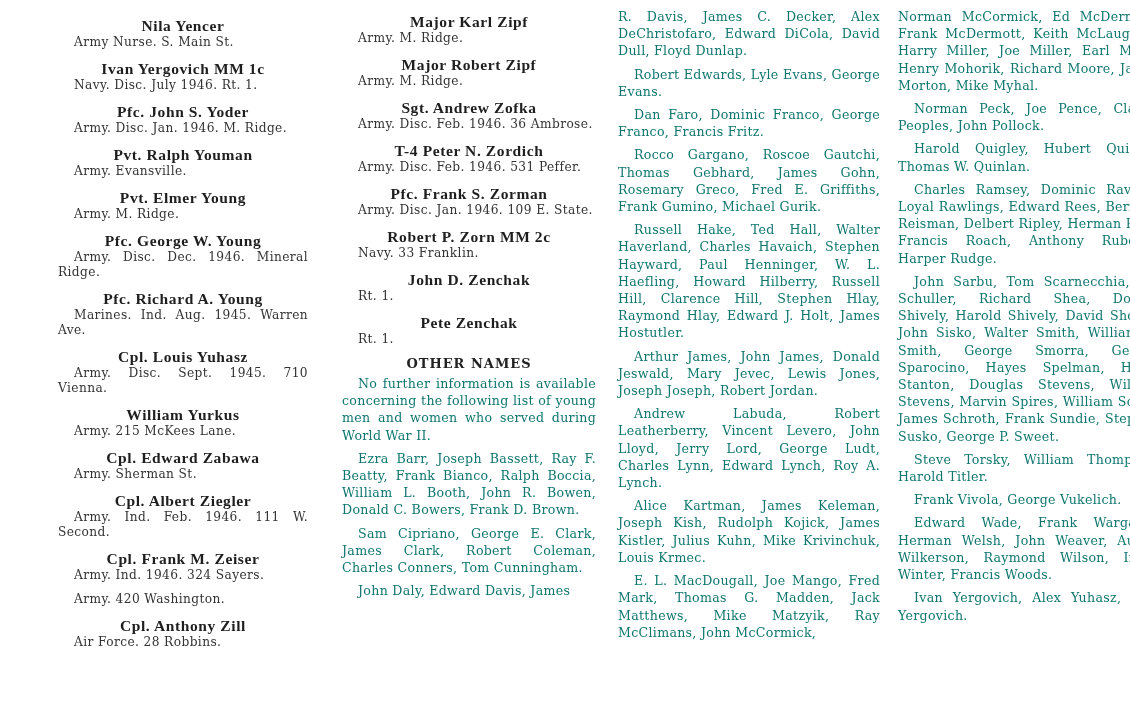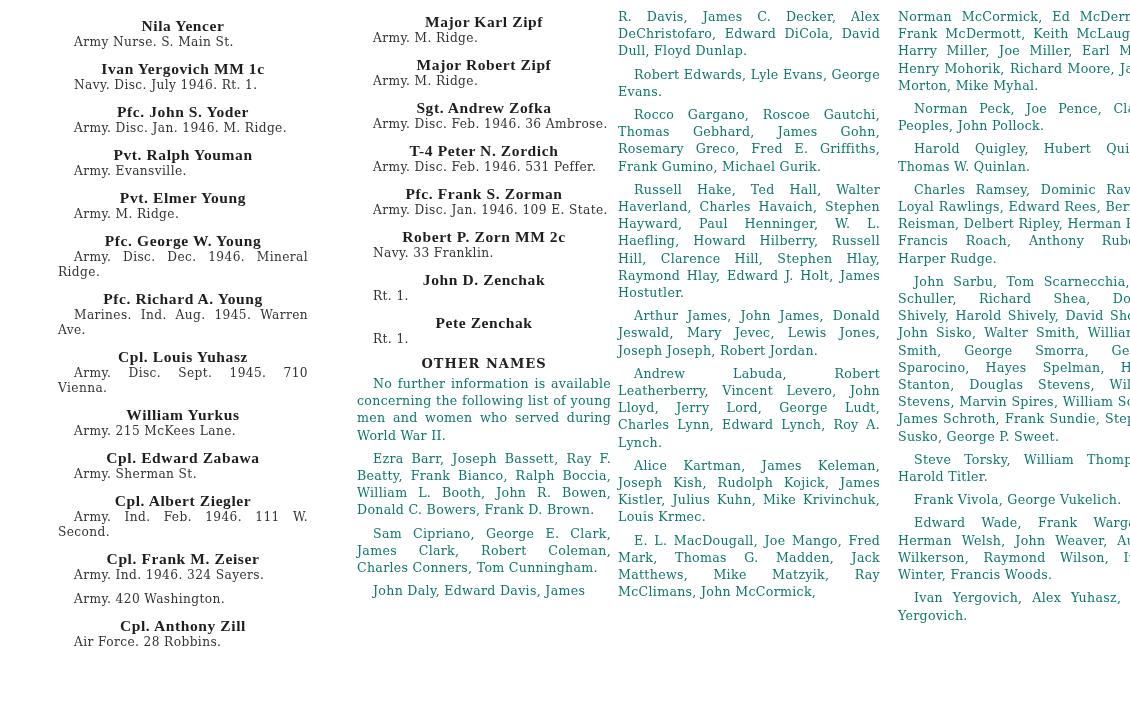--- a/index.html
+++ b/index.html
@@ -5,21 +5,21 @@
   html, body { margin: 0; padding: 0; background: #ffffff; }
   body {
     width: 1130px; height: 714px; overflow: hidden;
     font-family: "DejaVu Serif", "Liberation Serif", serif;
     color: #2a2a2a;
     position: relative;
   }
   .page { position: absolute; left: 0; top: 0; width: 1130px; height: 714px; margin-left: 40px; }
   .col { position: absolute; top: 0; }
   #col1 { left: 18px; width: 250px; top: 16px; }
-  #col2 { left: 317px; width: 254px; top: 12px; }
+  #col2 { left: 302px; width: 254px; top: 12px; }
   #col3 { left: 578px; width: 262px; top: 8px; }
   #col4 { left: 858px; width: 262px; top: 8px; }
 
   .entry { margin-bottom: 8px; }
   .entry .name {
     display: block; text-align: center;
     font-weight: bold; font-size: 15.5px; line-height: 19px;
     letter-spacing: 0.6px; color: #1e1e1e;
     font-family: "Liberation Serif", "DejaVu Serif", serif;
   }
@@ -142,20 +142,21 @@
     <div class="section-heading">OTHER NAMES</div>
     <p class="para">No further information is available concerning the following list of young men and women who served during World War II.</p>
     <p class="para">Ezra Barr, Joseph Bassett, Ray F. Beatty, Frank Bianco, Ralph Boccia, William L. Booth, John R. Bowen, Donald C. Bowers, Frank D. Brown.</p>
     <p class="para">Sam Cipriano, George E. Clark, James Clark, Robert Coleman, Charles Conners, Tom Cunningham.</p>
     <p class="para">John Daly, Edward Davis, James</p>
   </div>
 
   <div class="col" id="col3">
     <p class="para cont">R. Davis, James C. Decker, Alex DeChristofaro, Edward DiCola, David Dull, Floyd Dunlap.</p>
     <p class="para">Robert Edwards, Lyle Evans, George Evans.</p>
+    <p class="para">Dan Faro, Dominic Franco, George Franco, Francis Fritz.</p>
     <p class="para">Rocco Gargano, Roscoe Gautchi, Thomas Gebhard, James Gohn, Rosemary Greco, Fred E. Griffiths, Frank Gumino, Michael Gurik.</p>
     <p class="para">Russell Hake, Ted Hall, Walter Haverland, Charles Havaich, Stephen Hayward, Paul Henninger, W. L. Haefling, Howard Hilberry, Russell Hill, Clarence Hill, Stephen Hlay, Raymond Hlay, Edward J. Holt, James Hostutler.</p>
     <p class="para">Arthur James, John James, Donald Jeswald, Mary Jevec, Lewis Jones, Joseph Joseph, Robert Jordan.</p>
     <p class="para">Andrew Labuda, Robert Leatherberry, Vincent Levero, John Lloyd, Jerry Lord, George Ludt, Charles Lynn, Edward Lynch, Roy A. Lynch.</p>
     <p class="para">Alice Kartman, James Keleman, Joseph Kish, Rudolph Kojick, James Kistler, Julius Kuhn, Mike Krivinchuk, Louis Krmec.</p>
     <p class="para">E. L. MacDougall, Joe Mango, Fred Mark, Thomas G. Madden, Jack Matthews, Mike Matzyik, Ray McClimans, John McCormick,</p>
   </div>
 
   <div class="col" id="col4">
     <p class="para cont">Norman McCormick, Ed McDermott, Frank McDermott, Keith McLaughlin, Harry Miller, Joe Miller, Earl Misel, Henry Mohorik, Richard Moore, James Morton, Mike Myhal.</p>

